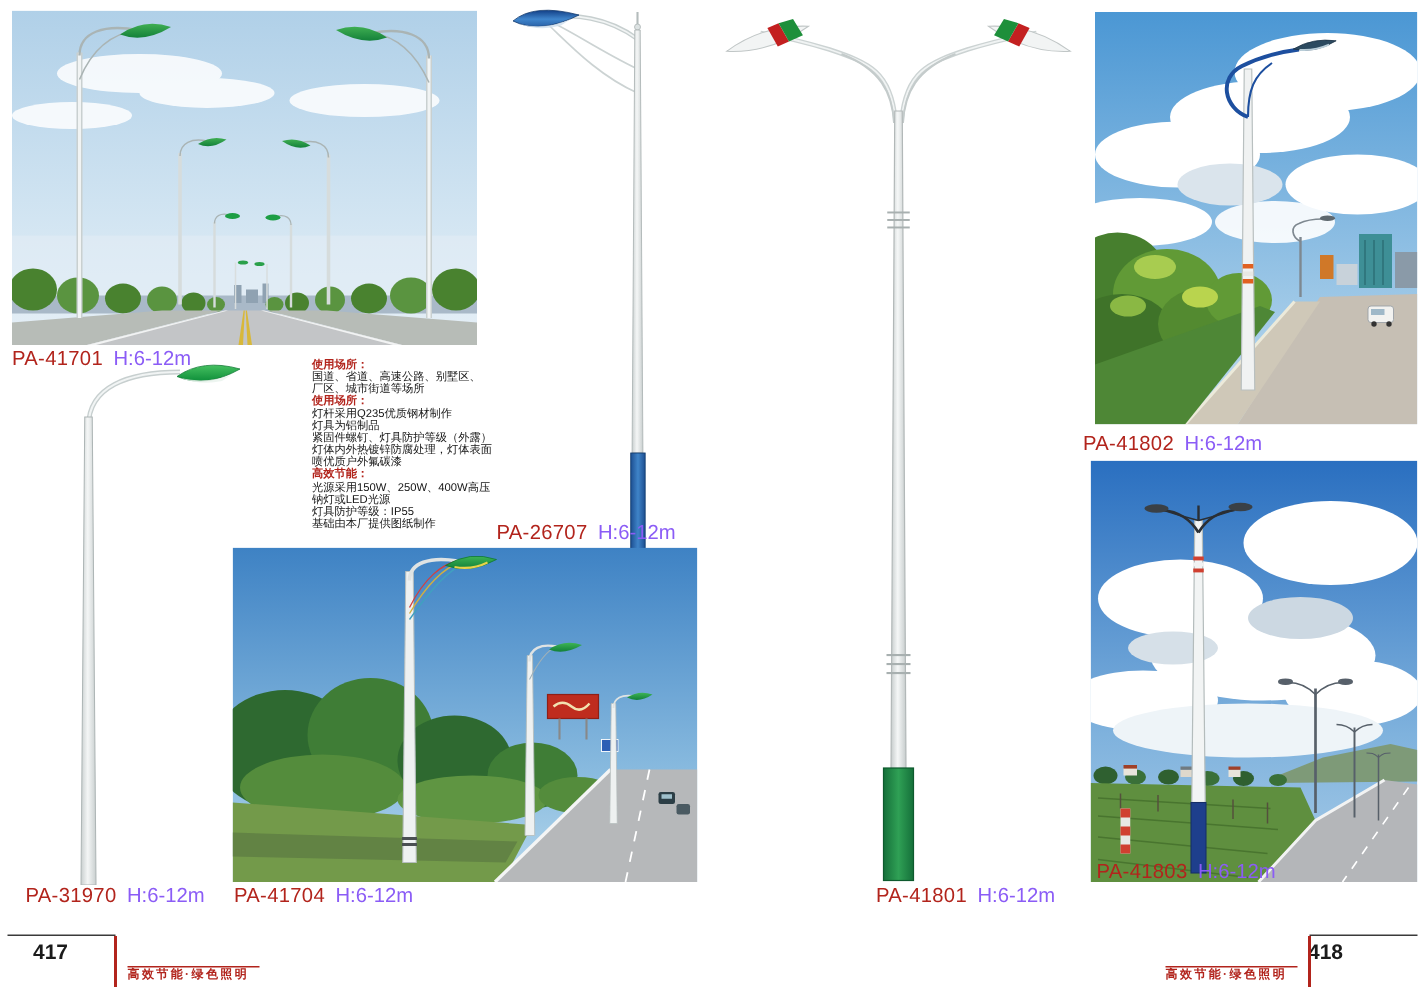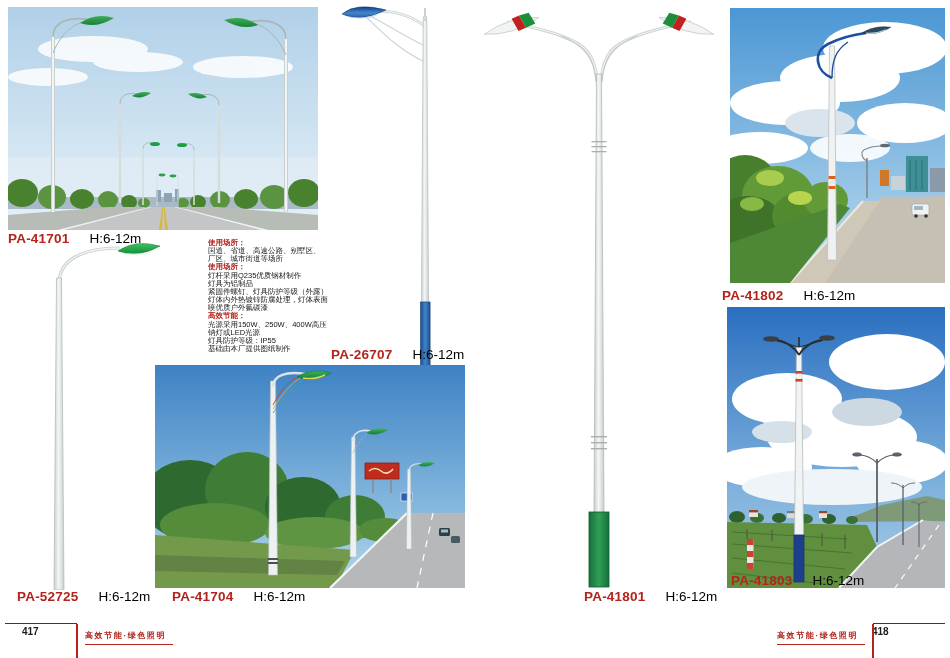--- a/index.html
+++ b/index.html
@@ -4,29 +4,29 @@
 <style>
   html,body { margin:0; padding:0; background:#ffffff; }
   body { font-family:"Liberation Sans", sans-serif; }
   #canvas { position:relative; width:950px; height:658px; background:#ffffff; overflow:hidden; }
 
   .photo { position:absolute; overflow:hidden; }
   .photo svg, .art svg { display:block; }
   .art { position:absolute; }
 
   .label { position:absolute; white-space:nowrap; font-size:13.5px; }
-  .label .code { color:#b2241c; font-weight:bold; letter-spacing:0.2px; }
-  .label .hval { color:#000000; margin-left:20px; }
+  .label .code { color:#b2241c; font-weight:normal; letter-spacing:0.2px; }
+  .label .hval { color:#8b5cf6; margin-left:7px; }
 
   .specs { position:absolute; left:208px; top:239px; font-size:7.5px; line-height:8.15px; color:#151515; }
   .specs div { white-space:nowrap; }
   .specs .h { color:#b2241c; font-weight:bold; }
 
-  .pageno { position:absolute; font-size:10px; font-weight:bold; color:#1b1b1b; }
-  .slogan { position:absolute; font-size:8px; font-weight:bold; color:#b2241c; letter-spacing:1.6px; white-space:nowrap; }
+  .pageno { position:absolute; font-size:14px; font-weight:bold; color:#1b1b1b; }
+  .slogan { position:absolute; font-size:8px; font-weight:bold; color:#b2241c; letter-spacing:1.6px; white-space:nowrap;margin-top:14px; }
   .redline-v { position:absolute; width:1.5px; background:#b2241c; }
   .redline-h { position:absolute; height:1.2px; background:#b2241c; }
   .blackline-h { position:absolute; height:1px; background:#3a3a3a; }
 </style>
 </head>
 <body>
 
 <div id="canvas">
 
   <div class="photo" style="left:8px; top:7px; width:310px; height:223px;">
@@ -453,23 +453,23 @@
     </svg>
   </div>
 
   <div class="label" style="left:8px; top:231px;">
     <span class="code">PA-41701</span><span class="hval">H:6-12m</span>
   </div>
   <div class="label" style="left:331px; top:347px;">
     <span class="code">PA-26707</span><span class="hval">H:6-12m</span>
   </div>
   <div class="label" style="left:17px; top:589px;">
-    <span class="code">PA-52725</span><span class="hval">H:6-12m</span>
-  </div>
-  <div class="label" style="left:172px; top:589px;">
+    <span class="code">PA-31970</span><span class="hval">H:6-12m</span>
+  </div>
+  <div class="label" style="left:156px; top:589px;">
     <span class="code">PA-41704</span><span class="hval">H:6-12m</span>
   </div>
   <div class="label" style="left:584px; top:589px;">
     <span class="code">PA-41801</span><span class="hval">H:6-12m</span>
   </div>
   <div class="label" style="left:722px; top:288px;text-align:right;">
     <span class="code">PA-41802</span><span class="hval">H:6-12m</span>
   </div>
   <div class="label" style="left:731px; top:573px;">
     <span class="code">PA-41803</span><span class="hval">H:6-12m</span>

